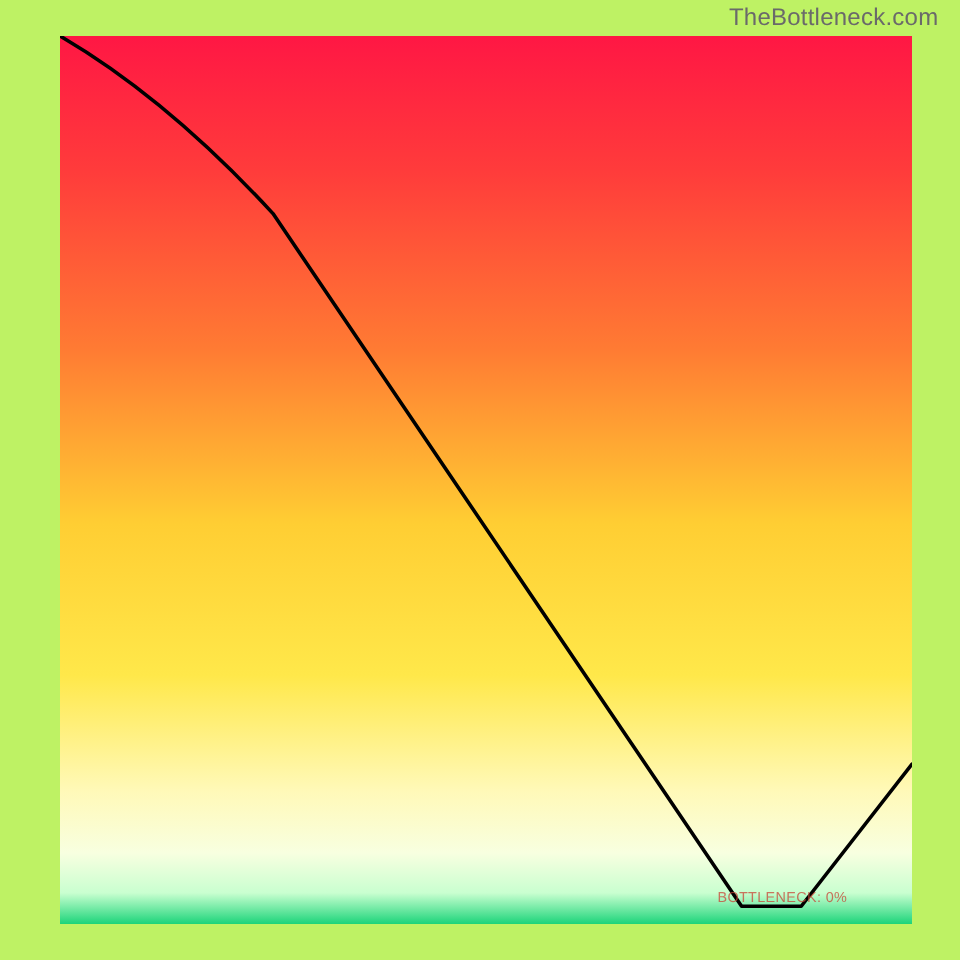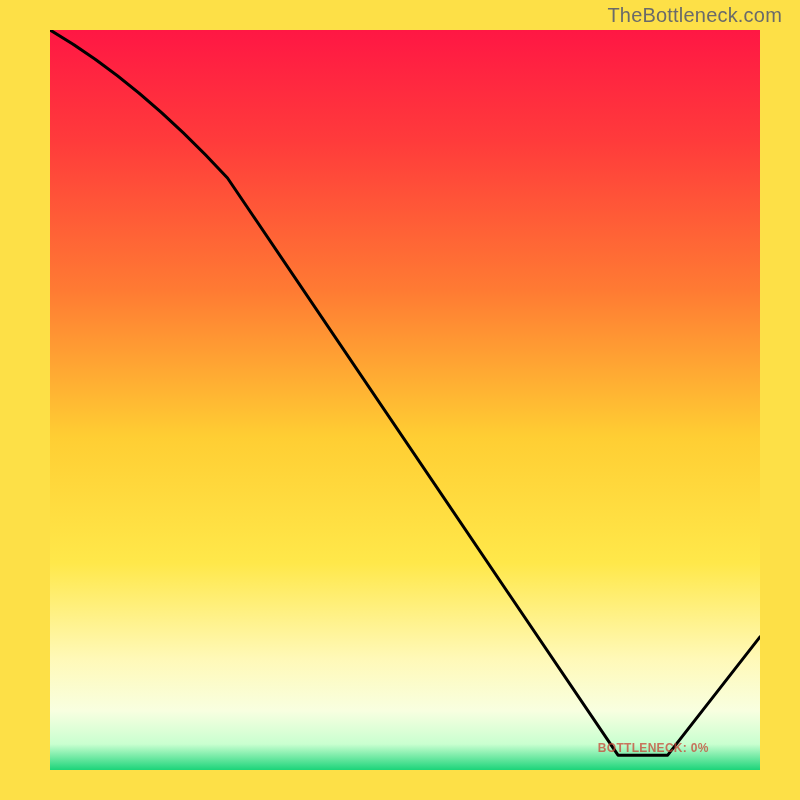--- a/index.html
+++ b/index.html
@@ -8,21 +8,21 @@
     width: 800px;
     height: 800px;
     background: #000;
     font-family: Arial, Helvetica, sans-serif;
     overflow: hidden;
   }
   .frame {
     position: relative;
     width: 800px;
     height: 800px;
-    background: #fde047;
+    background: #bef264;
   }
   .watermark {
     position: absolute;
     top: 4px;
     right: 18px;
     color: #6a6a6a;
     font-size: 20px;
     letter-spacing: 0.2px;
     font-weight: 500;
   }
@@ -33,21 +33,21 @@
     width: 710px;
     height: 740px;
   }
   .plot svg {
     display: block;
   }
   .annotation {
     position: absolute;
     color: rgba(200, 70, 55, 0.75);
     font-size: 12px;
-    font-weight: 700;
+    font-weight: 400;
     letter-spacing: 0.3px;
     pointer-events: none;
     white-space: nowrap;
   }
 </style>
 </head>
 <body>
 
 <div class="frame">
 

